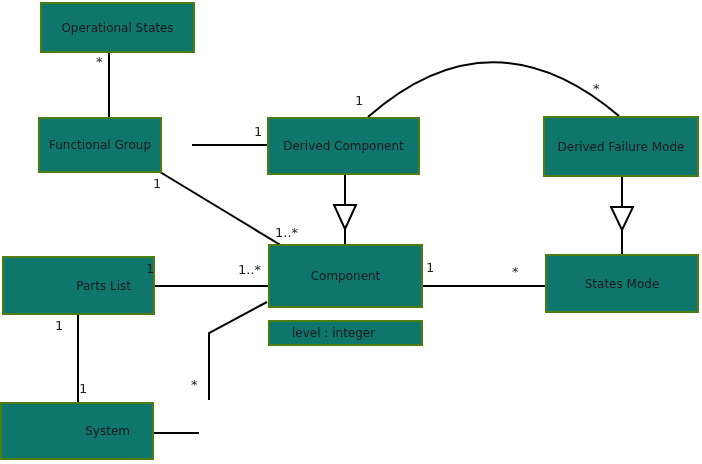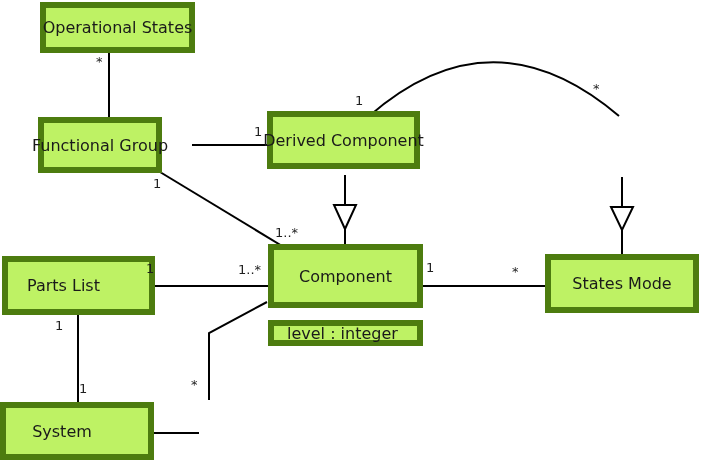--- a/index.html
+++ b/index.html
@@ -7,28 +7,28 @@
     position:relative;
     width:702px;height:464px;
     background:#ffffff;
     font-family:"DejaVu Sans", sans-serif;
     overflow:hidden;
   }
   .edges{position:absolute;left:0;top:0;width:702px;height:464px;}
   .uml-box{
     position:absolute;
     box-sizing:border-box;
-    border:6px solid #4d7c0f;
-    background:#bef264;
+    border:2px solid #4d7c0f;
+    background:#0f766e;
     display:flex;align-items:center;justify-content:center;
-    font-size:16px;color:#1a1a1a;
+    font-size:12px;color:#1a1a1a;
     white-space:nowrap;
   }
-  .uml-box.shift-left{padding-right:30px;}
-  .uml-box.attr-box{justify-content:flex-start;padding-left:13px;}
+  .uml-box.shift-left{padding-right:22px;justify-content:flex-end;}
+  .uml-box.attr-box{justify-content:flex-start;padding-left:22px;}
   .mult{
     position:absolute;
     font-size:13px;color:#1f1f1f;
     line-height:13px;
     white-space:nowrap;
   }
 </style>
 </head>
 <body>
 
@@ -64,24 +64,27 @@
   </svg>
 
   <div class="uml-box" style="left:40px;top:2px;width:155px;height:51px">
     <span>Operational States</span>
   </div>
 
   <div class="uml-box" style="left:38px;top:117px;width:124px;height:56px">
     <span>Functional Group</span>
   </div>
 
-  <div class="uml-box" style="left:267px;top:111px;width:153px;height:58px">
+  <div class="uml-box" style="left:267px;top:117px;width:153px;height:58px">
     <span>Derived Component</span>
   </div>
 
+  <div class="uml-box" style="left:543px;top:116px;width:156px;height:61px">
+    <span>Derived Failure Mode</span>
+  </div>
 
   <div class="uml-box shift-left" style="left:2px;top:256px;width:153px;height:59px">
     <span>Parts List</span>
   </div>
 
   <div class="uml-box" style="left:268px;top:244px;width:155px;height:64px">
     <span>Component</span>
   </div>
   <div class="uml-box attr-box" style="left:268px;top:320px;width:155px;height:26px">
     <span>level : integer</span>

